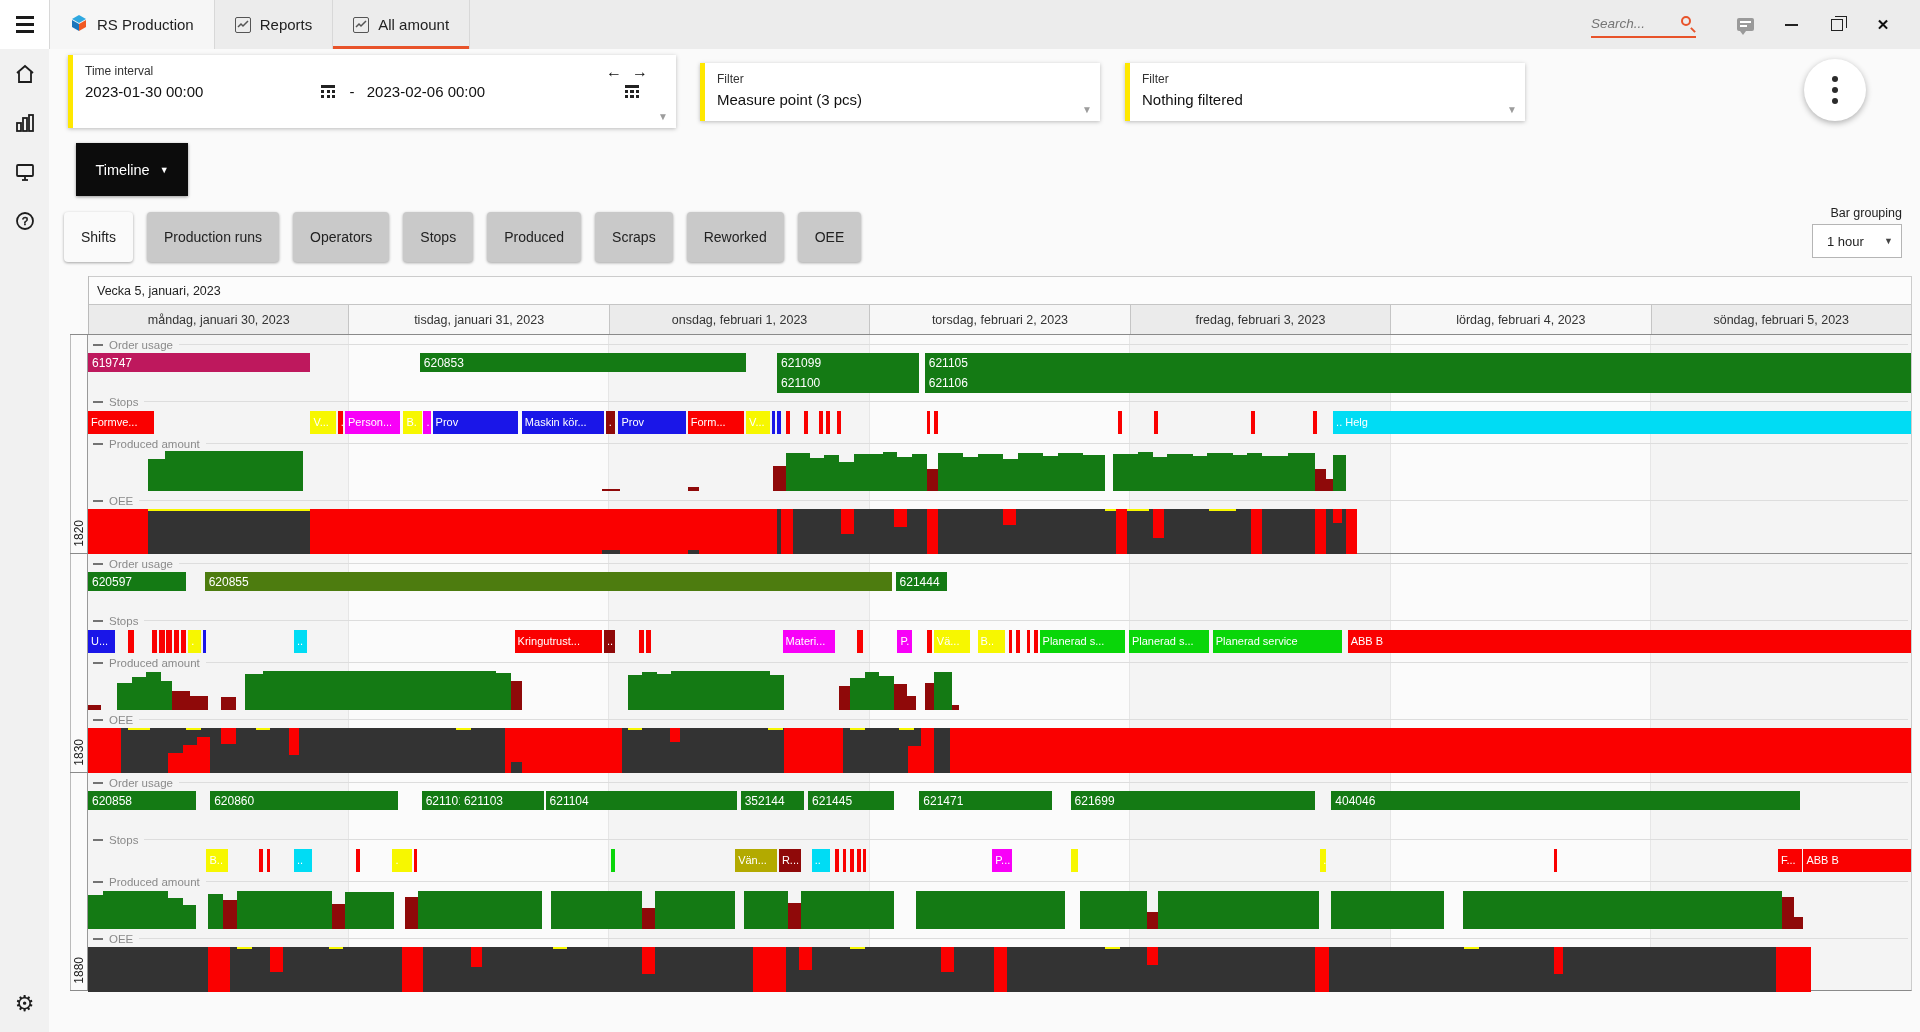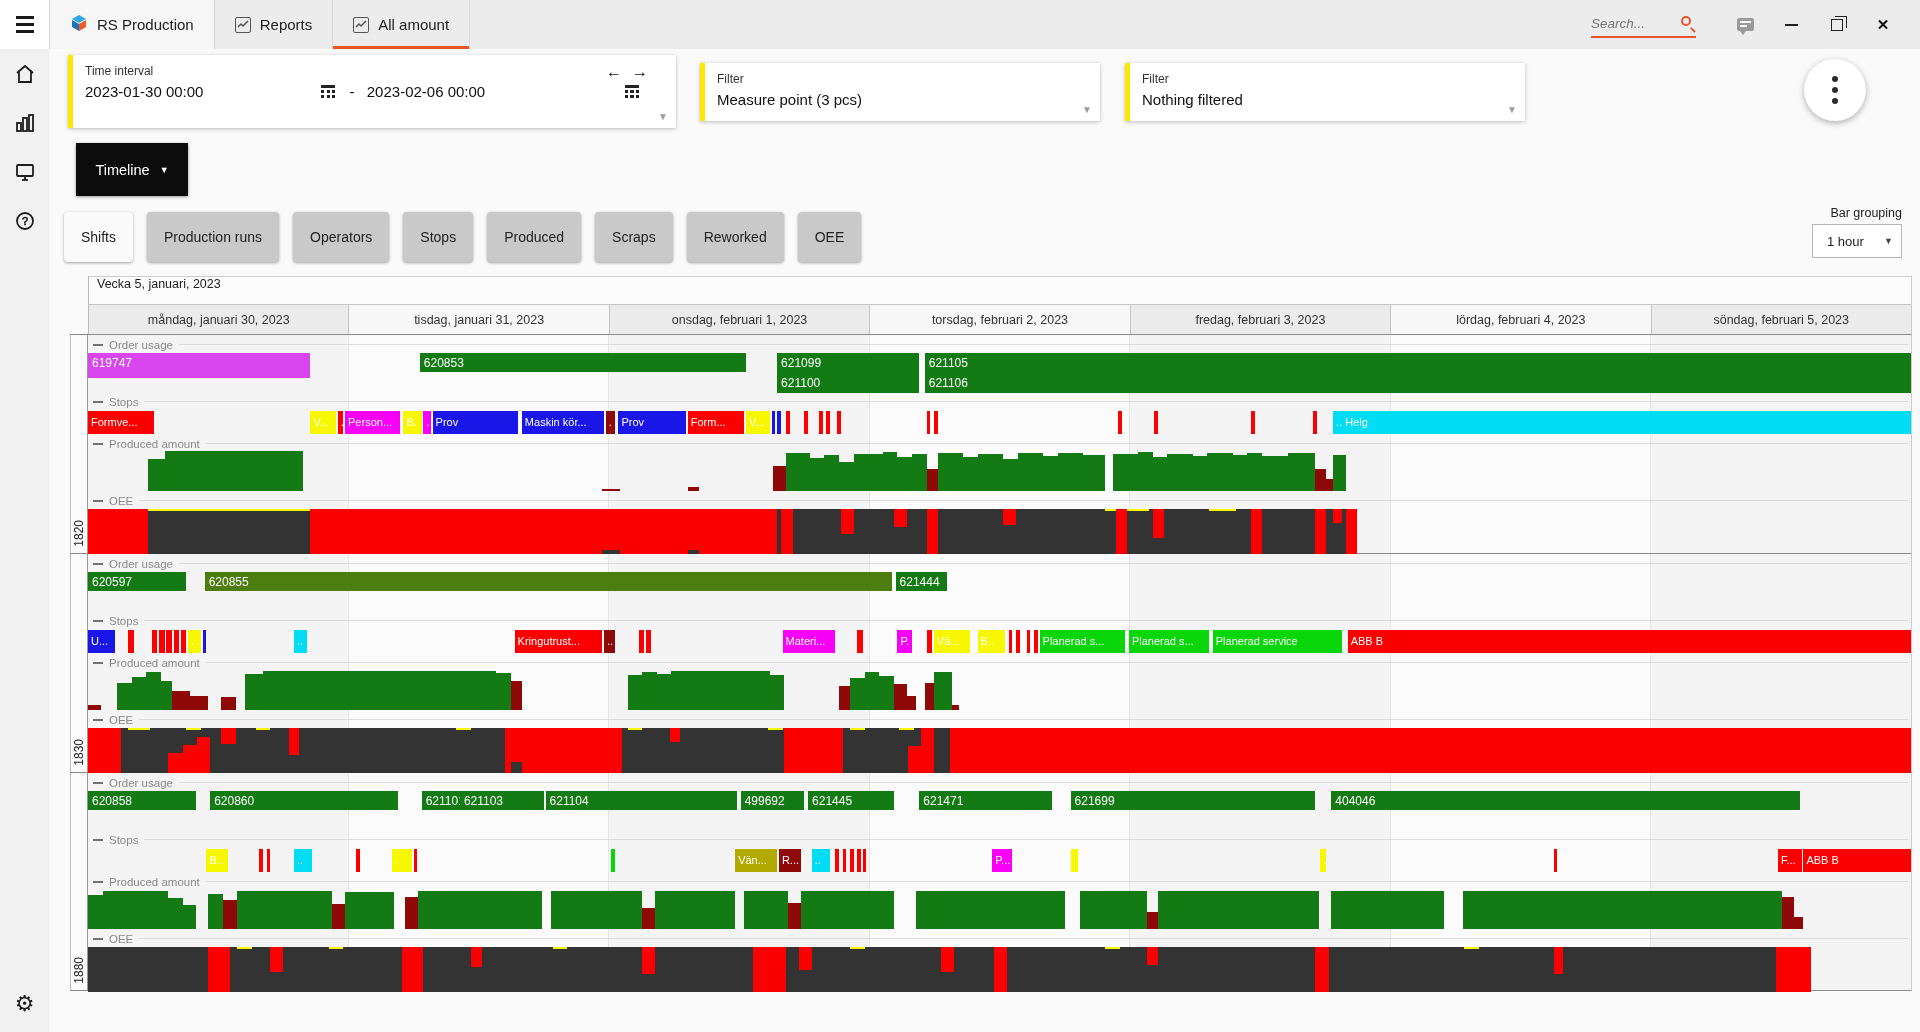--- a/index.html
+++ b/index.html
@@ -58,21 +58,21 @@
   .tabs-row{position:absolute;left:64px;top:212px;display:flex;gap:14px}
   .tab-btn{height:50px;padding:0 17px;display:flex;align-items:center;background:#c9c9c9;border-radius:4px;box-shadow:0 1px 3px rgba(0,0,0,.35);font-size:14px;color:#222;cursor:pointer}
   .tab-btn.selected{background:#fafafa}
   .bar-grouping{position:absolute;right:18px;top:206px;text-align:right;z-index:5}
   .bar-grouping .bg-label{font-size:12.5px;color:#222;margin-bottom:4px}
   .bg-select{width:90px;height:34px;border:1px solid #b5b5b5;background:#fff;display:flex;align-items:center;justify-content:space-between;padding:0 8px 0 14px;font-size:13px;color:#222;cursor:pointer}
   .bg-select .caret{font-size:9px;color:#444}
   
   .tl{position:absolute;left:70px;top:276px;width:1842px}
   .tl-header{margin-left:18px;border-left:1px solid #bbb;border-right:1px solid #ccc}
-  .week-row{height:28px;background:#fcfcfc;display:flex;padding-left:8px;font-size:12.5px;color:#222;border-top:1px solid #ccc}
+  .week-row{height:28px;background:#fcfcfc;display:flex;align-items:center;padding-left:8px;font-size:12.5px;color:#222;border-top:1px solid #ccc}
   .days-row{display:flex;height:30px;border-top:1px solid #c5c5c5}
   .day-cell{flex:1;display:flex;align-items:center;justify-content:center;font-size:12.5px;color:#333;border-left:1px solid #c5c5c5}
   .day-cell:first-child{border-left:none}
   .day-cell:nth-child(odd){background:#ebebeb}
   .day-cell:nth-child(even){background:#f7f7f7}
   .panel{display:flex;height:219px;border-top:1px solid #8a8a8a;background:#fff;border-right:1px solid #ccc}
   .panel:last-child{border-bottom:1px solid #8a8a8a}
   .mlabel{width:18px;position:relative;border-right:1px solid #999;border-left:1px solid #bbb;background:#fbfbfb}
   .mlabel span{position:absolute;bottom:6px;left:1px;writing-mode:vertical-rl;transform:rotate(180deg);font-size:12px;color:#222}
   .chart{flex:1;position:relative}
@@ -269,21 +269,21 @@
             <div class="col even"></div>
             <div class="col odd"></div>
           </div>
           <div class="tracks">
             <div class="sec-label">
               <div class="dash"></div>
               <span class="sec-txt">Order usage</span>
               <div class="sec-line"></div>
             </div>
             <div class="track t-order">
-              <div class="order-bar" style="left: 0%; width: 12.2%; background: #d946ef; height: 25px;">
+              <div class="order-bar" style="left: 0%; width: 12.2%; background: #be185d; height: 19px;">
                 <span class="l">619747</span>
               </div>
               <div class="order-bar" style="left: 18.2%; width: 17.9%; background: rgb(20, 122, 20); height: 19px;">
                 <span class="l">620853</span>
               </div>
               <div class="order-bar" style="left: 37.8%; width: 7.8%; background: rgb(20, 122, 20); height: 40px;">
                 <span class="l">621099</span>
                 <span class="l">621100</span>
               </div>
               <div class="order-bar" style="left: 45.9%; width: 54.1%; background: rgb(20, 122, 20); height: 40px;">
@@ -560,21 +560,21 @@
               <div class="order-bar" style="left: 17.7%; width: 2.6%; background: rgb(20, 122, 20); height: 19px; margin-left: 11px;">
                 <span class="l">621101</span>
               </div>
               <div class="order-bar" style="left: 20.4%; width: 4.6%; background: rgb(20, 122, 20); height: 19px;">
                 <span class="l">621103</span>
               </div>
               <div class="order-bar" style="left: 25.1%; width: 10.5%; background: rgb(20, 122, 20); height: 19px;">
                 <span class="l">621104</span>
               </div>
               <div class="order-bar" style="left: 35.8%; width: 3.5%; background: rgb(20, 122, 20); height: 19px;">
-                <span class="l">499692</span>
+                <span class="l">352144</span>
               </div>
               <div class="order-bar" style="left: 39.5%; width: 4.7%; background: rgb(20, 122, 20); height: 19px;">
                 <span class="l">621445</span>
               </div>
               <div class="order-bar" style="left: 45.6%; width: 7.3%; background: rgb(20, 122, 20); height: 19px;">
                 <span class="l">621471</span>
               </div>
               <div class="order-bar" style="left: 53.9%; width: 13.4%; background: rgb(20, 122, 20); height: 19px;">
                 <span class="l">621699</span>
               </div>

